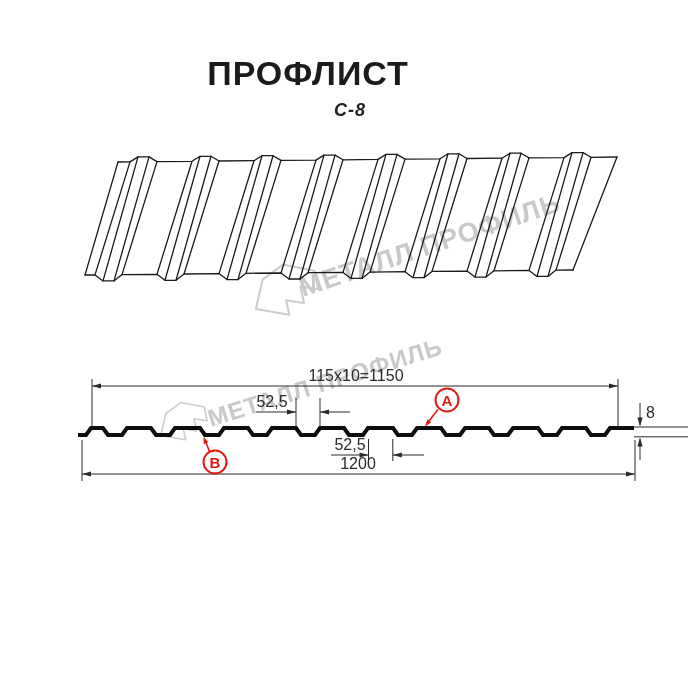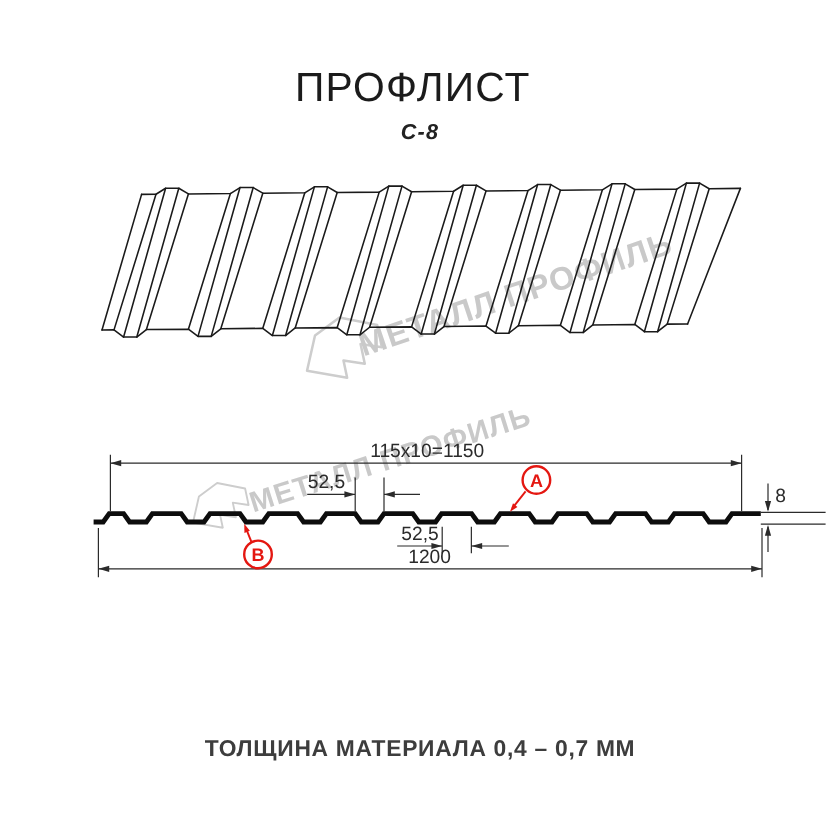--- a/index.html
+++ b/index.html
@@ -2,21 +2,21 @@
 <html><head>
 <meta charset="utf-8">
 <style>
   html,body{margin:0;padding:0;background:#ffffff;}
   .page{
     position:relative;width:700px;height:700px;background:#ffffff;overflow:hidden;
     font-family:"Liberation Sans",sans-serif;
   }
   .title{
     position:absolute;top:56px;left:0;width:616px;text-align:center;
-    font-size:34px;font-weight:400;letter-spacing:1px;color:#1b1b1b;margin:0;line-height:1;padding-left:36px;
+    font-size:34px;font-weight:700;letter-spacing:1px;color:#1b1b1b;margin:0;line-height:1;
   }
   .subtitle{
     position:absolute;top:101px;left:0;width:700px;text-align:center;
     font-size:18px;font-weight:700;letter-spacing:1px;color:#222;line-height:1;font-style:italic;
   }
   .footer{
     position:absolute;top:614px;left:0;width:700px;text-align:center;
     font-size:19px;font-weight:600;letter-spacing:.6px;color:#3d3d3d;line-height:1.2;
   }
   svg.draw{position:absolute;left:0;top:0;}
@@ -145,15 +145,14 @@
 
       <g>
         <path class="redln" stroke="#e41711" d="M209.5,451.5 L205.5,441.5"></path>
         <path fill="#e41711" d="M203.5,436.5 L208.2,442.3 L203.7,444.1 Z"></path>
         <circle cx="215" cy="462" r="11.5" fill="none" stroke="#e41711" stroke-width="2"></circle>
         <text class="redtxt" x="215" y="467.5" fill="#e41711">B</text>
       </g>
     </g>
   </svg>
 
-  <div class="footer">ТОЛЩИНА МАТЕРИАЛА 0,4 – 0,7 ММ</div>
 
 </div>
 
 </body></html>

